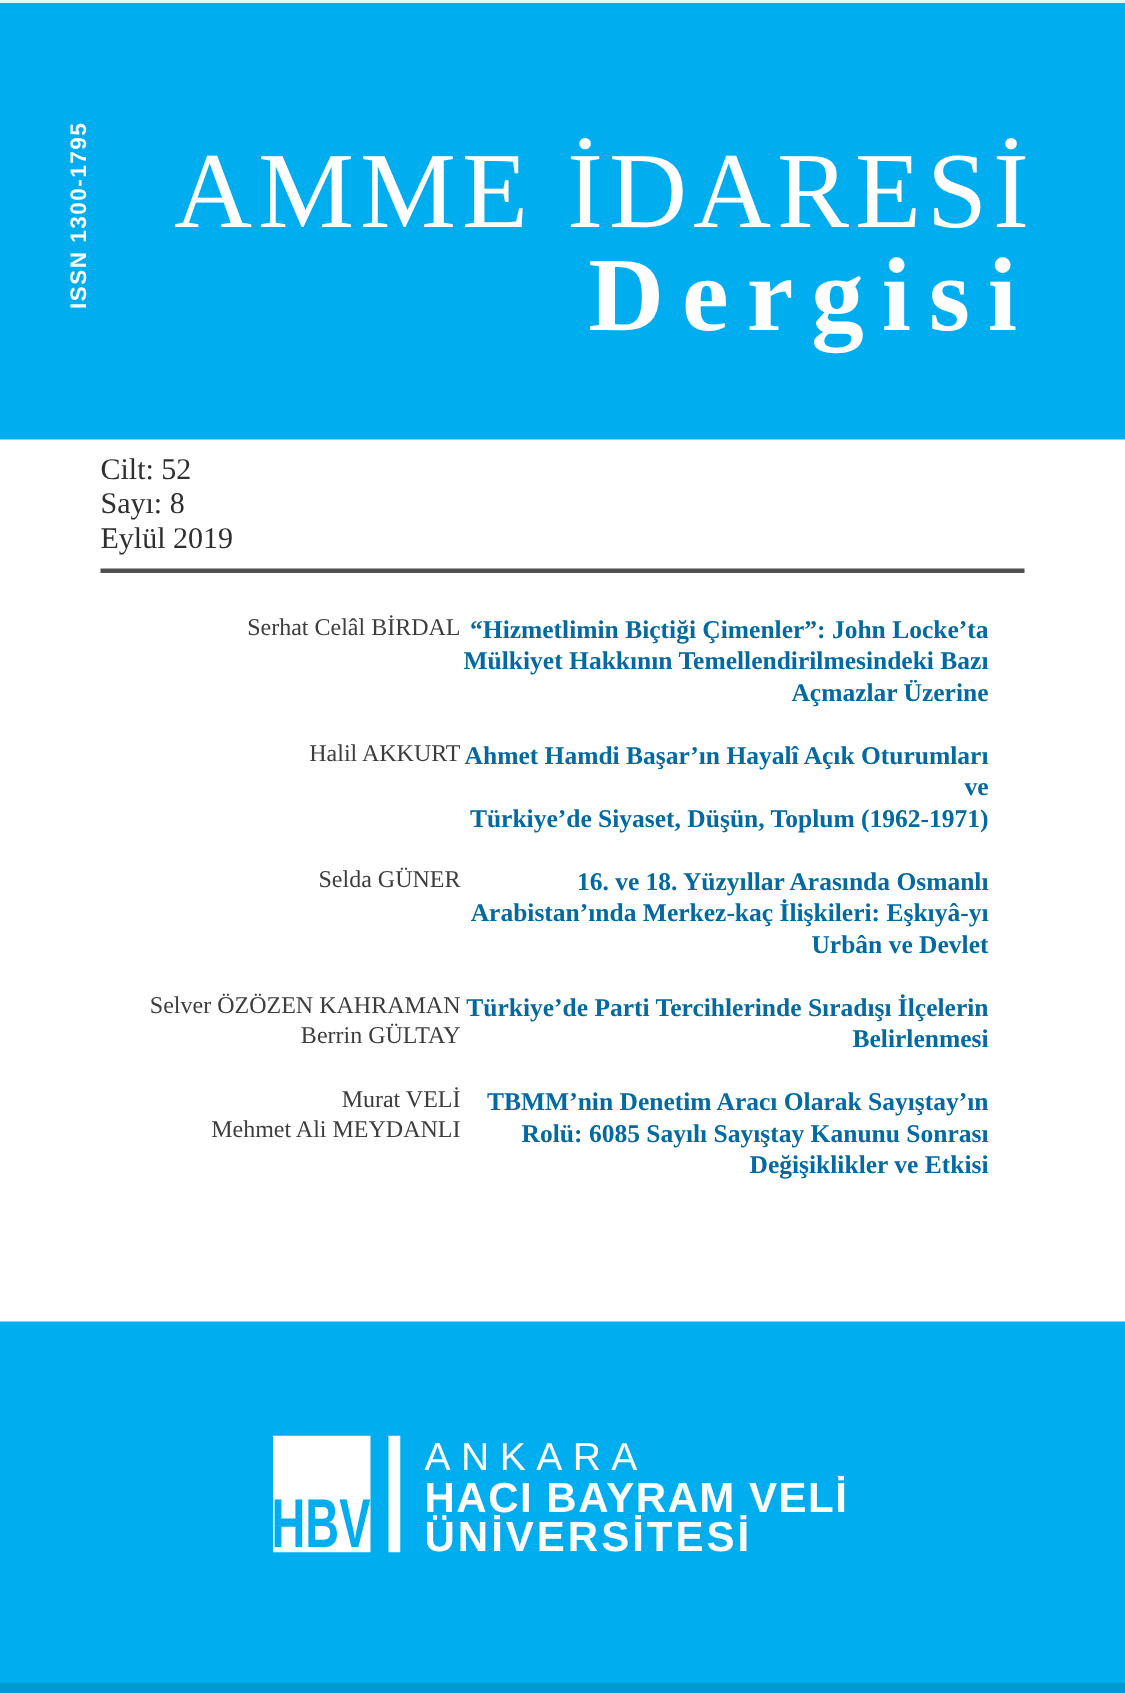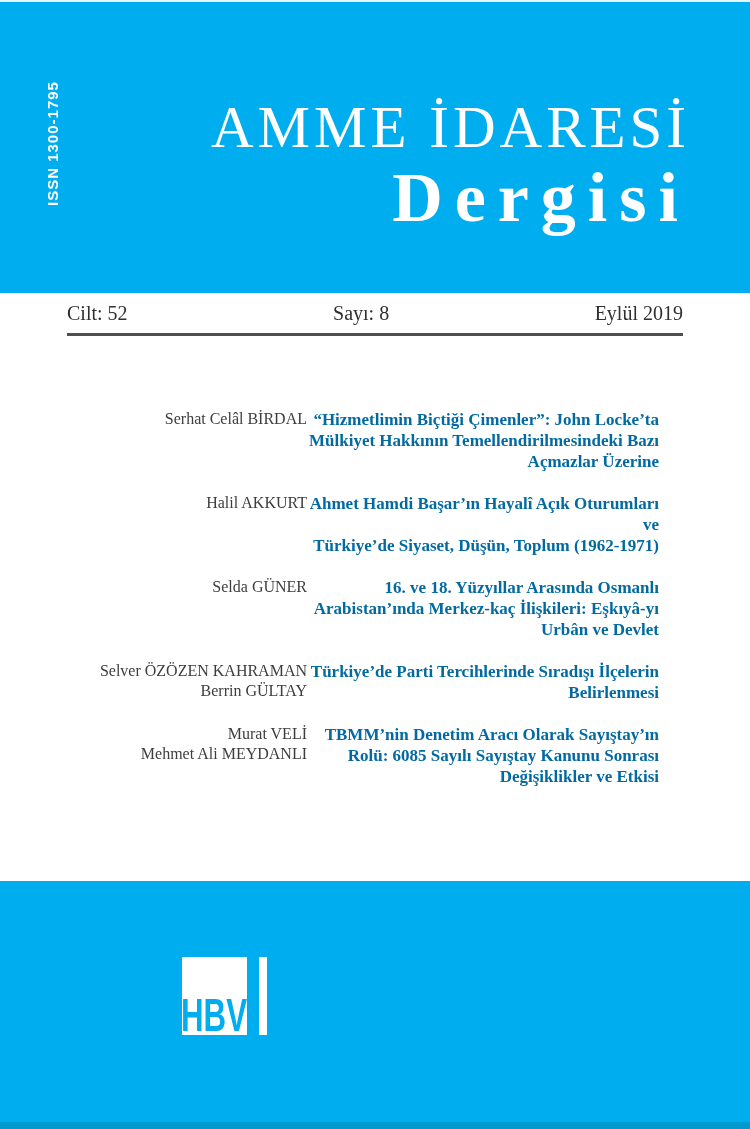--- a/index.html
+++ b/index.html
@@ -20,34 +20,34 @@
   }
   .issn {
     position:absolute; left:44px; top:44px; height:162px;
     writing-mode:vertical-rl; transform:rotate(180deg);
     color:#ffffff; font-family:"Liberation Sans", sans-serif;
     font-weight:bold; font-size:15px; letter-spacing:1px;
     white-space:nowrap;
   }
   .masthead-text { position:absolute; top:91px; right:60px; text-align:right; color:#ffffff; }
   .masthead-title {
-    font-size:59px; line-height:72px; letter-spacing:4px;
+    font-size:72px; line-height:72px; letter-spacing:4px;
     font-weight:400; white-space:nowrap;text-align:right;
   }
   .masthead-subtitle {
     font-size:70px; line-height:70px; letter-spacing:12px;
     font-weight:bold; white-space:nowrap;
   }
 
   
   .info-bar {
     position:absolute; top:302px; left:67px; width:616px;
     display:flex; justify-content:space-between; align-items:baseline;
     padding-bottom:8px; border-bottom:3px solid #4f4f4f;
-    font-size:20px; color:#2f2f2f;
+    font-size:20px; color:#2f2f2f;flex-direction:column;
   }
 
   
   .articles { position:absolute; top:409px; left:90px; width:600px; }
   .article-row { display:flex; margin-bottom:21px;text-align:right; }
   .article-authors {
     width:217px; flex:0 0 217px;
     font-size:16px; line-height:20px; color:#3d3d3d;
     white-space:pre-line;
   }
@@ -126,17 +126,22 @@
     </div>
   </div>
 
   <div class="footer">
     <div class="logo">
       <svg class="logo-mark" viewBox="0 0 85 78" xmlns="http://www.w3.org/2000/svg">
         <rect x="0" y="0" width="65" height="78" fill="#ffffff"></rect>
         <text x="-1" y="74" font-family="Liberation Sans, sans-serif" font-weight="bold" font-size="46" fill="#00AEEF" textLength="66" lengthAdjust="spacingAndGlyphs">HBV</text>
         <rect x="77" y="0" width="8" height="78" fill="#ffffff"></rect>
       </svg>
+      <div class="logo-text">
+        <div class="logo-line1">ANKARA</div>
+        <div class="logo-line2">HACI BAYRAM VELİ</div>
+        <div class="logo-line3">ÜNİVERSİTESİ</div>
+      </div>
     </div>
     <div class="bottom-strip"></div>
   </div>
 
 </div>
 
 </body></html>

